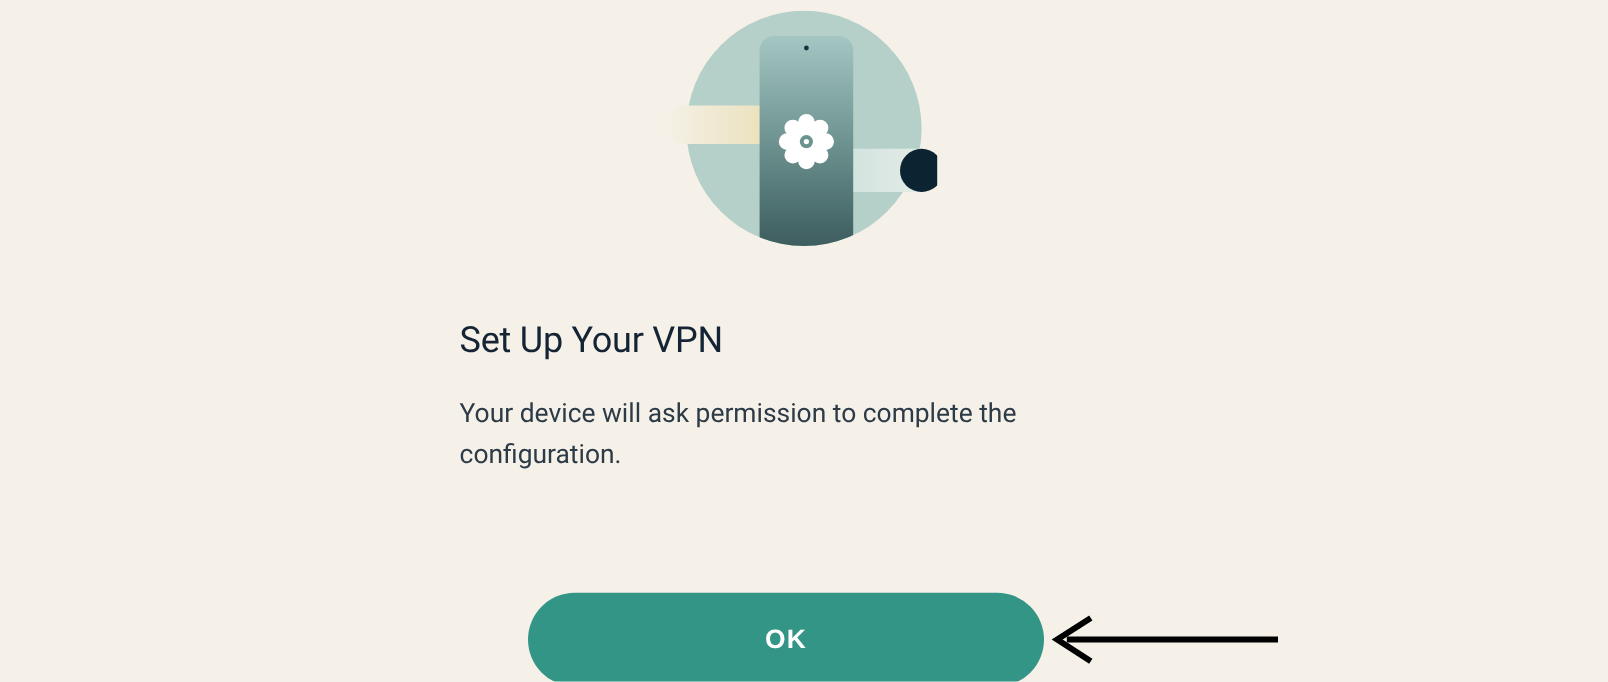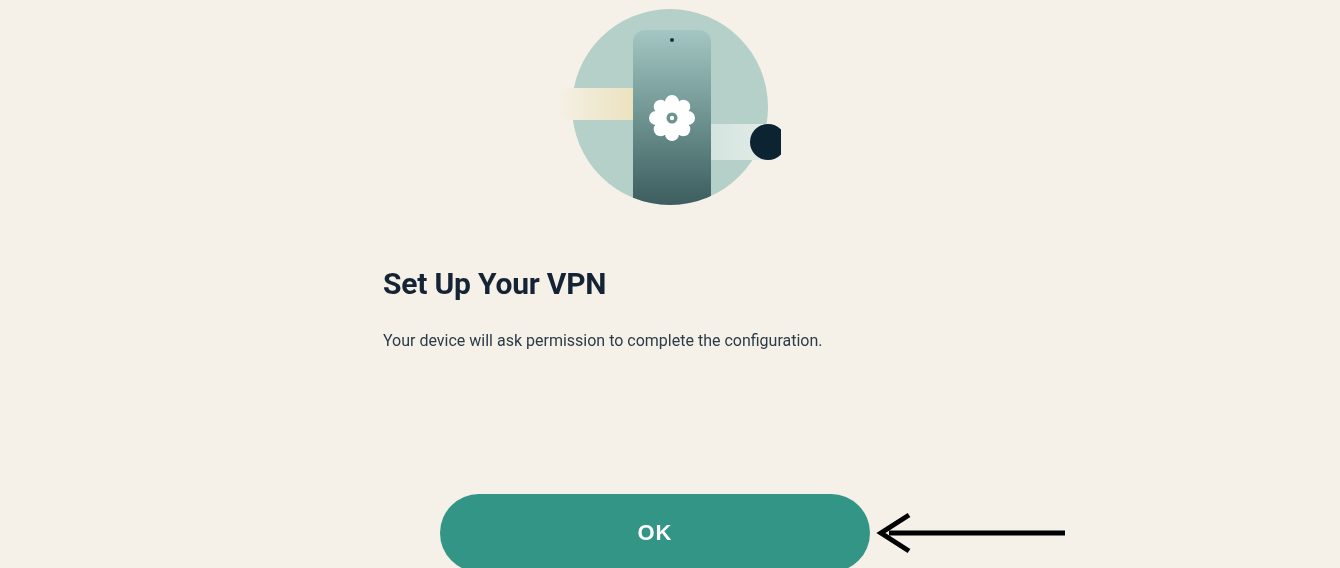--- a/index.html
+++ b/index.html
@@ -25,27 +25,27 @@
     height: 222px;
   }
   .content {
     position: absolute;
     left: 383px;
     top: 266px;
     width: 574px;
   }
   .title {
     font-size: 30px;
-    font-weight: 700;
+    font-weight: 400;
     color: #152434;
     margin: 0 0 28px 0;
     letter-spacing: -0.2px;
   }
   .desc {
-    font-size: 16px;
+    font-size: 22px;
     line-height: 1.55;
     color: #2c3b47;
     margin: 0;
     font-weight: 400;
     max-width: 520px;
   }
   .ok-btn {
     position: absolute;
     left: 440px;
     top: 494px;

